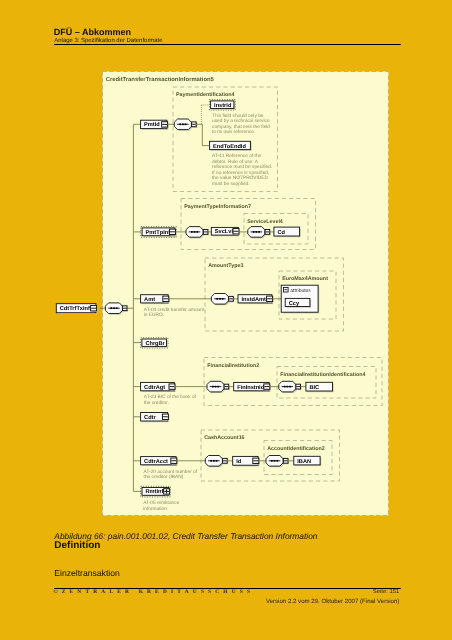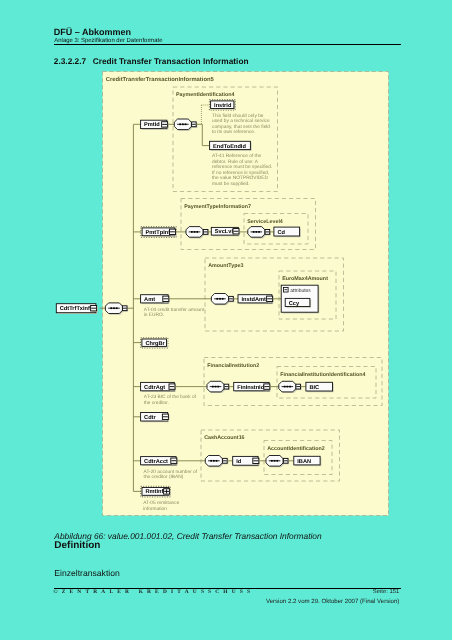--- a/index.html
+++ b/index.html
@@ -1,17 +1,17 @@
 <!DOCTYPE html>
 <html><head>
 <meta charset="utf-8">
 <style>
   html,body{margin:0;padding:0;background:#fff;}
   body{width:452px;height:640px;font-family:"Liberation Sans",sans-serif;position:relative;overflow:hidden;-webkit-font-smoothing:antialiased;text-rendering:geometricPrecision;}
-  .page{position:absolute;left:0;top:0;width:452px;height:640px;background:#5eead4;}
+  .page{position:absolute;left:0;top:0;width:452px;height:640px;background:#eab308;}
   #doc-title{position:absolute;left:53.8px;top:27.0px;font-size:9px;font-weight:bold;color:#111;white-space:pre;}
   #doc-sub{position:absolute;left:54.3px;top:38.0px;font-size:5.95px;color:#111;white-space:pre;}
   #hdr-rule{position:absolute;left:53.6px;top:44.4px;width:347.4px;height:0.9px;background:#000;}
   #sec-head{position:absolute;left:53.8px;top:56px;font-size:8.3px;font-weight:bold;color:#111;white-space:pre;}
   #sec-head .gap{display:inline-block;width:6.6px;}
   #fig-cap{position:absolute;left:54.3px;top:530.5px;font-size:8.4px;font-style:italic;color:#111;white-space:pre;}
   #def-head{position:absolute;left:54.3px;top:540px;font-size:10px;font-weight:bold;color:#111;white-space:pre;}
   #def-body{position:absolute;left:54.3px;top:567.5px;font-size:8.6px;color:#111;white-space:pre;text-align:right;}
   #ftr-rule{position:absolute;left:53.6px;top:587.6px;width:347.4px;height:0.9px;background:#000;}
   #ftr-left{position:absolute;left:53.5px;top:588.8px;font-size:5.4px;font-weight:bold;letter-spacing:4.2px;font-family:"Liberation Serif",serif;color:#222;white-space:pre;}
@@ -19,21 +19,20 @@
   #ftr-ver{position:absolute;left:190px;width:209.4px;top:598.2px;font-size:6.1px;text-align:right;color:#222;}
   svg#diagram{position:absolute;left:0;top:0;}
 </style>
 </head>
 <body>
 
 <div class="page">
   <div id="doc-title">DFÜ – Abkommen</div>
   <div id="doc-sub">Anlage 3: Spezifikation der Datenformate</div>
   <div id="hdr-rule"></div>
-  <div id="sec-head"><span>2.3.2.2.7</span><span class="gap"></span><span>Credit Transfer Transaction Information</span></div>
 
 <svg id="diagram" width="452" height="640" viewBox="0 0 452 640" xmlns="http://www.w3.org/2000/svg" font-family="Liberation Sans, sans-serif">
 <rect x="102.5" y="71.5" width="286" height="444" fill="#fbfbcd"></rect>
 <rect x="102.5" y="71.5" width="286.0" height="444.0" fill="none" stroke="#aaaa85" stroke-width="0.75" stroke-dasharray="4.3 2.6"></rect>
 <text x="105.7" y="81.4" font-size="5.85" font-weight="bold" fill="#56562a">CreditTransferTransactionInformation5</text>
 <rect x="173.0" y="87.0" width="104.5" height="104.5" fill="none" stroke="#aaaa85" stroke-width="0.75" stroke-dasharray="4.2 3.0"></rect>
 <text x="176.0" y="96.4" font-size="5.35" font-weight="bold" fill="#56562a">PaymentIdentification4</text>
 <rect x="181.0" y="198.5" width="134.5" height="51.0" fill="none" stroke="#aaaa85" stroke-width="0.75" stroke-dasharray="4.2 3.0"></rect>
 <text x="184.3" y="207.9" font-size="5.35" font-weight="bold" fill="#56562a">PaymentTypeInformation7</text>
 <rect x="244.0" y="213.5" width="64.0" height="30.5" fill="none" stroke="#aaaa85" stroke-width="0.75" stroke-dasharray="4.2 3.0"></rect>
@@ -367,20 +366,20 @@
 <rect x="163.60" y="488.70" width="6.0" height="5.4" fill="#fdfdfd" stroke="#101010" stroke-width="0.95"></rect>
 <line x1="164.20" y1="491.40" x2="169.00" y2="491.40" stroke="#000" stroke-width="0.9"></line>
 <line x1="166.60" y1="489.30" x2="166.60" y2="493.50" stroke="#000" stroke-width="0.9"></line>
 </g>
 <text x="143.20" y="504.20" font-size="4.8" fill="#8a8a60">
 <tspan x="143.20" dy="0">AT-05 remittance</tspan>
 <tspan x="143.20" dy="5.5">information</tspan>
 </text>
 </svg>
 
-  <div id="fig-cap">Abbildung 66: value.001.001.02, Credit Transfer Transaction Information</div>
+  <div id="fig-cap">Abbildung 66: pain.001.001.02, Credit Transfer Transaction Information</div>
   <div id="def-head">Definition</div>
   <div id="def-body">Einzeltransaktion</div>
   <div id="ftr-rule"></div>
   <div id="ftr-left"><span>©</span><span>ZENTRALER KREDITAUSSCHUSS</span></div>
   <div id="ftr-page">Seite: 151</div>
   <div id="ftr-ver">Version 2.2 vom 29. Oktober 2007 (Final Version)</div>
 </div>
 
 </body></html>

